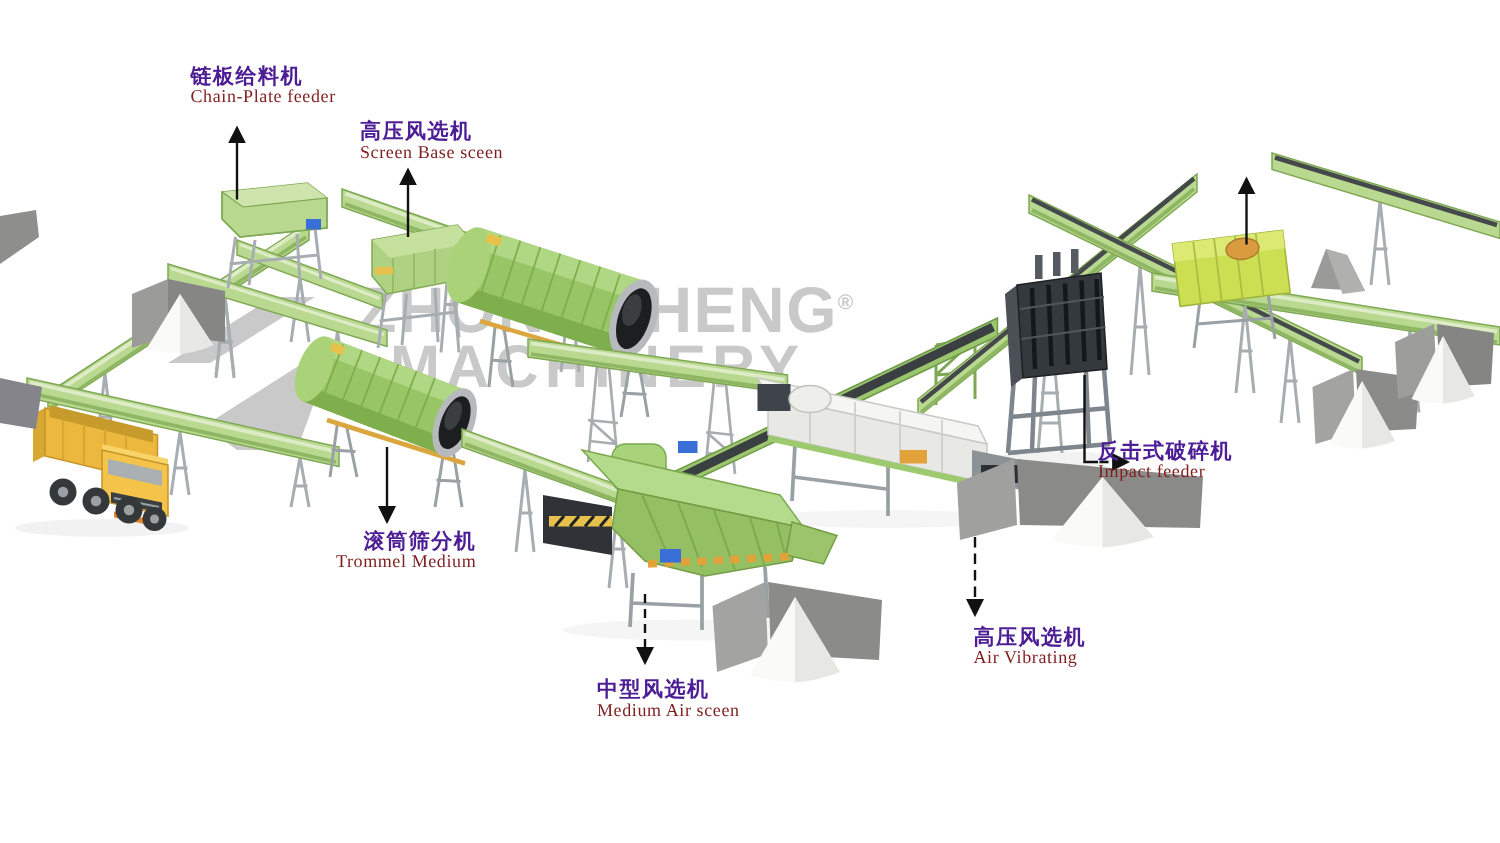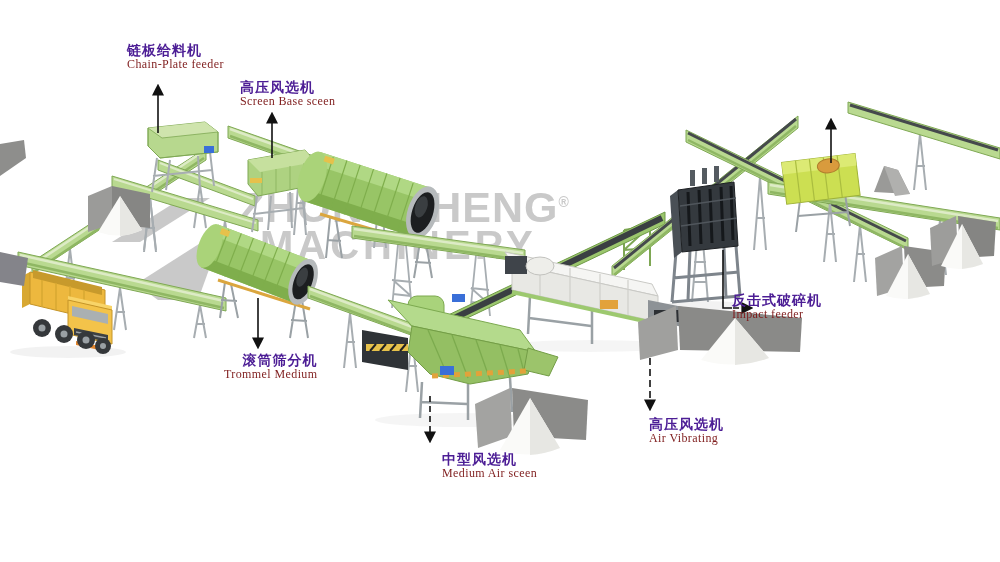--- a/index.html
+++ b/index.html
@@ -317,21 +317,21 @@
     <div class="zh">高压风选机</div>
     <div class="en">Screen Base sceen</div>
   </div>
 
 
   <div class="label" style="left:224px;top:352px;text-align:right;">
     <div class="zh">滚筒筛分机</div>
     <div class="en">Trommel Medium</div>
   </div>
 
-  <div class="label" style="left:398px;top:451px;margin-left:44px;">
+  <div class="label" style="left:398px;top:451px;">
     <div class="zh">中型风选机</div>
     <div class="en">Medium Air sceen</div>
   </div>
 
   <div class="label" style="left:616px;top:416px;margin-left:33px;">
     <div class="zh">高压风选机</div>
     <div class="en">Air Vibrating</div>
   </div>
 
   <div class="label" style="left:732px;top:292px;">

